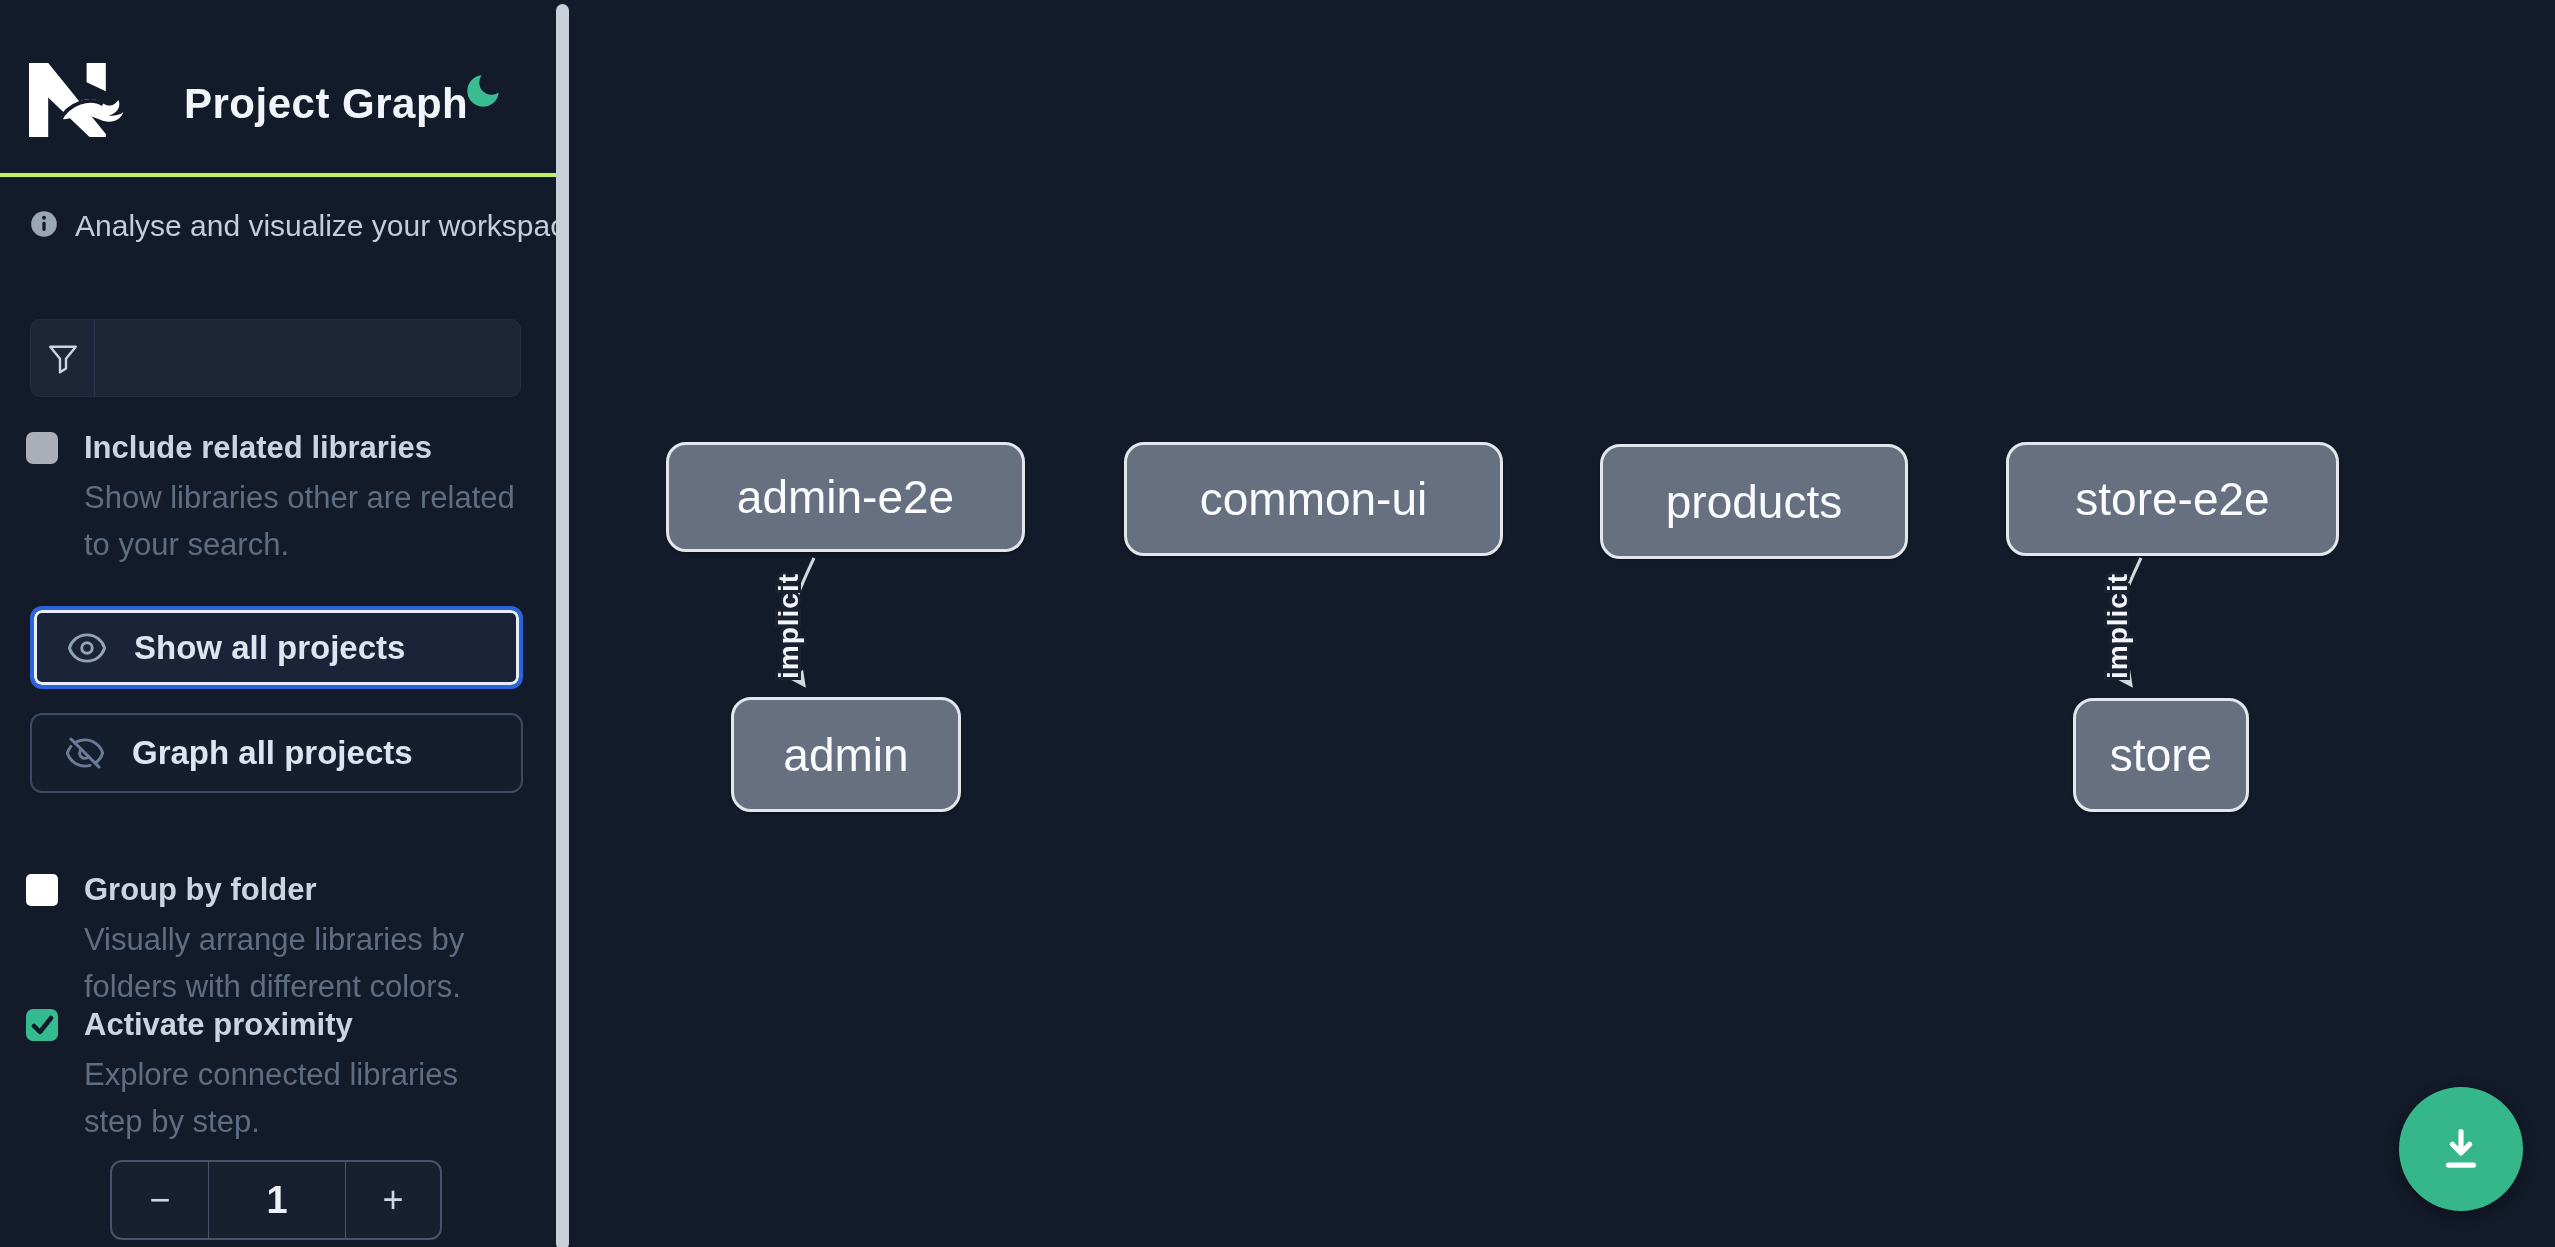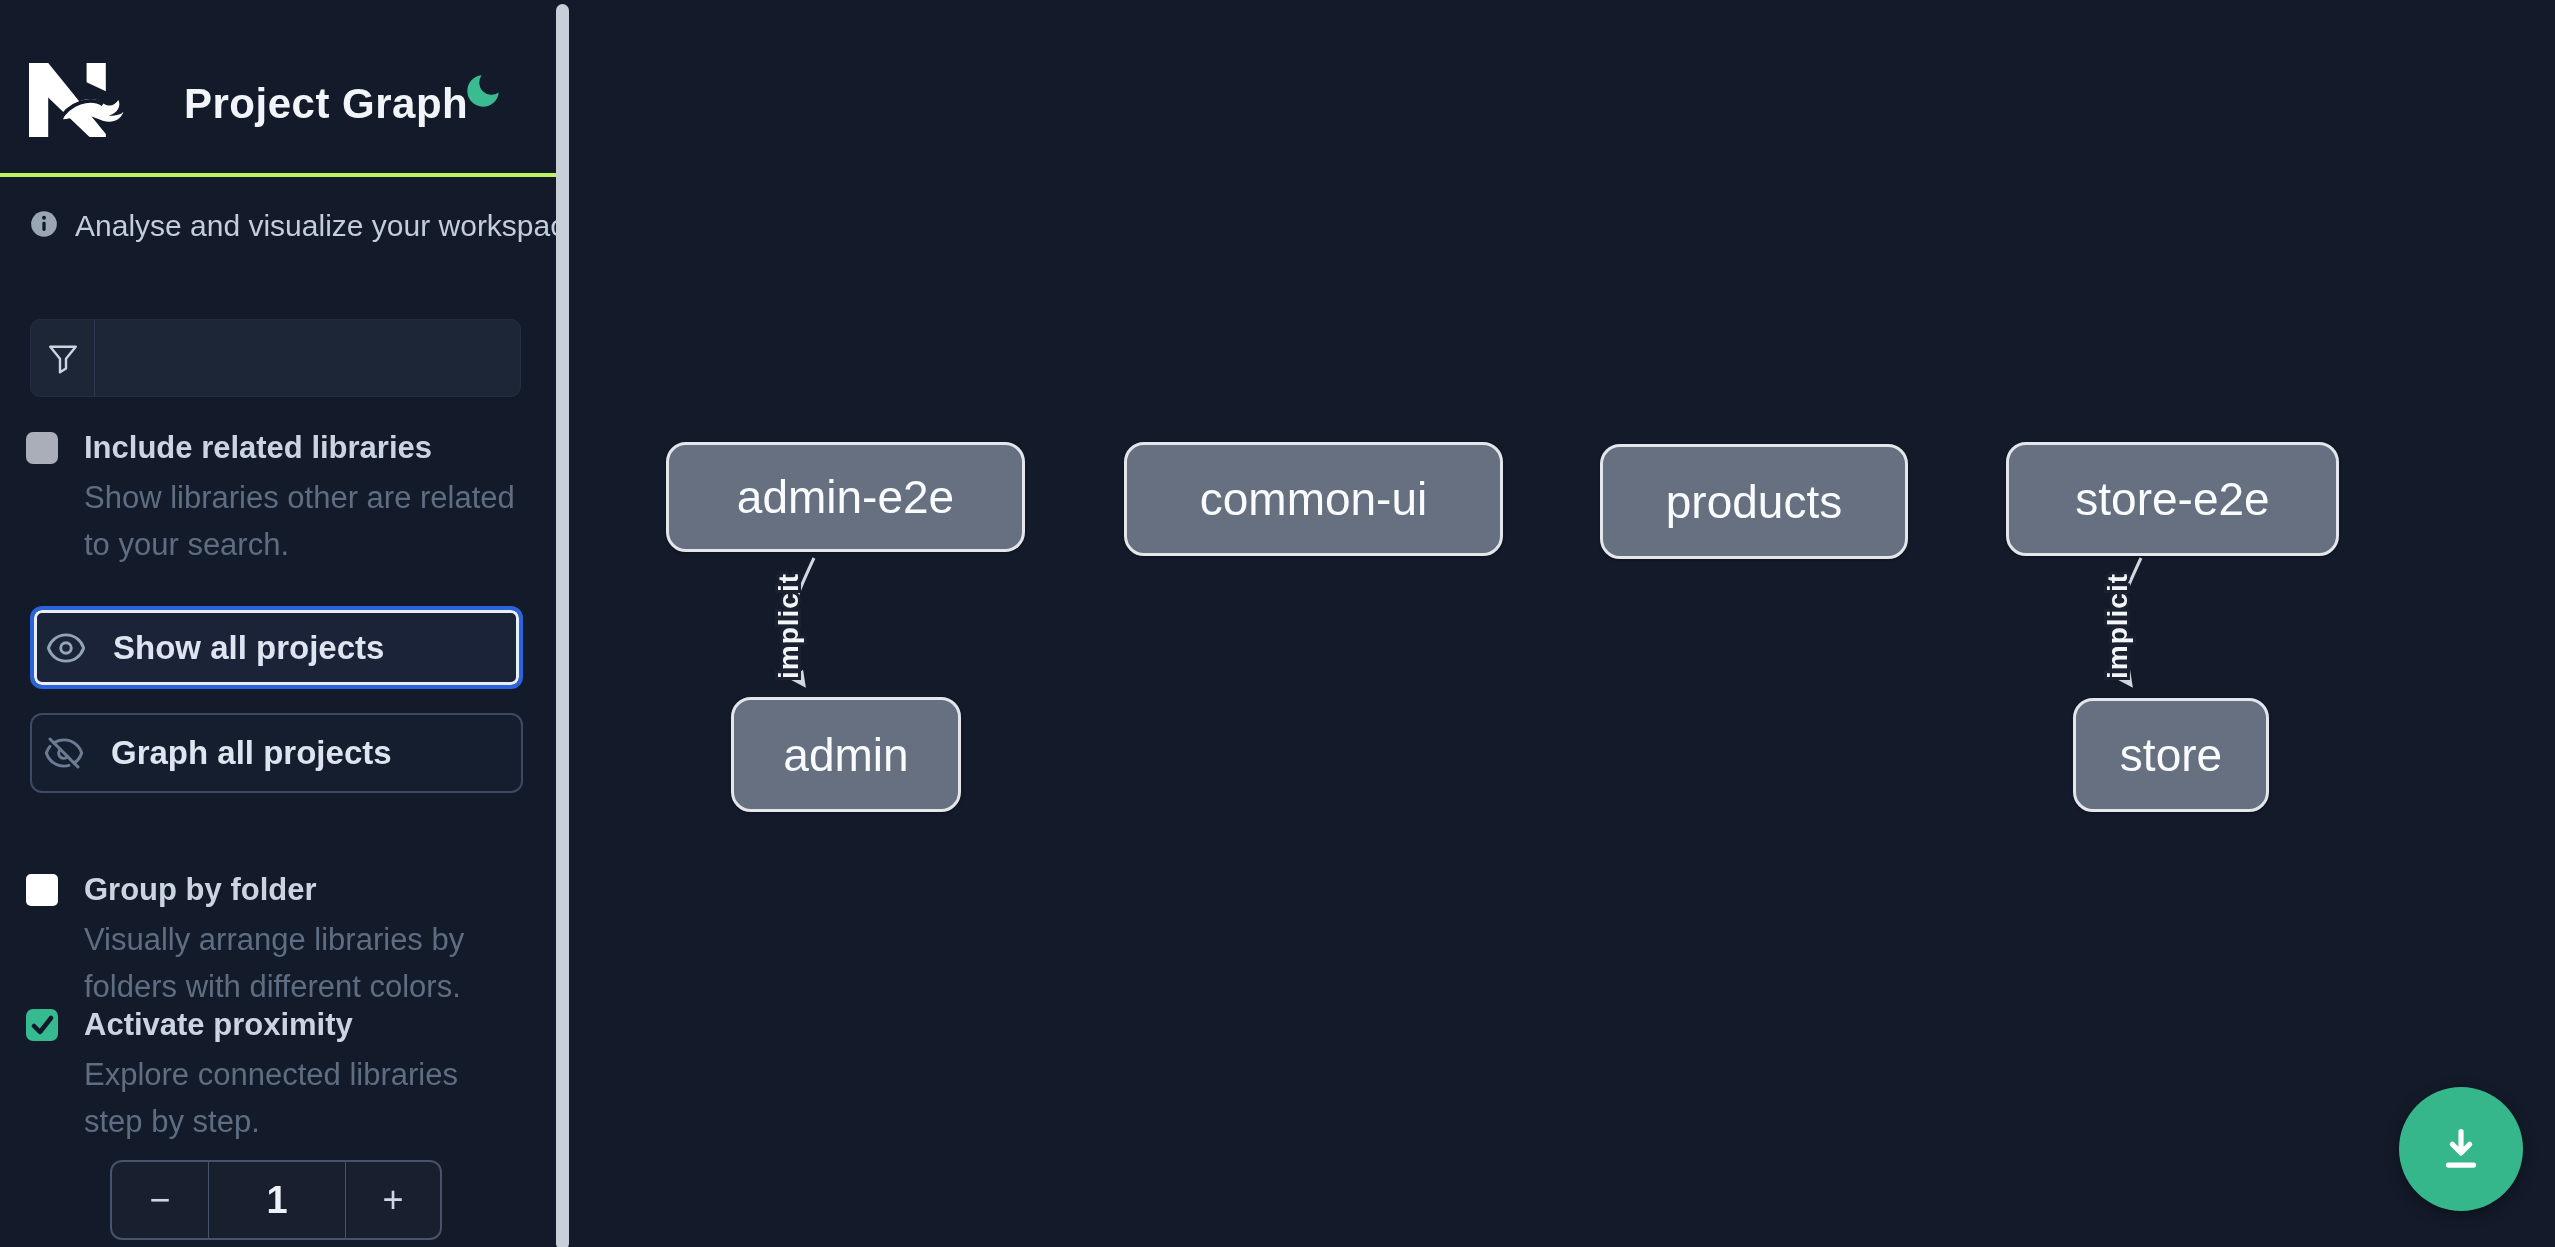--- a/index.html
+++ b/index.html
@@ -28,21 +28,21 @@
 
   .cb-row{position:absolute;left:26px;width:504px;}
   .cb{position:absolute;left:0;top:2px;width:32px;height:32px;border-radius:7px;}
   .cb-gray{background:#a9aeb8;}
   .cb-white{background:#ffffff;border-radius:5px;}
   .cb-green{background:#36ba8f;}
   .cb-label{position:absolute;left:58px;top:0;font-size:31px;font-weight:700;color:#cbd5e1;white-space:nowrap;}
   .cb-desc{position:absolute;left:58px;top:44px;width:440px;font-size:31px;line-height:47px;color:#5f6d83;}
 
   .side-btn{position:absolute;left:30px;width:493px;display:flex;align-items:center;
-            padding-left:11px;gap:26px;border-radius:12px;cursor:pointer;}
+            padding-left:32px;gap:26px;border-radius:12px;cursor:pointer;}
   .btn-show{top:606px;height:83px;background:#1a2337;border:4px solid #2b63dd;
             box-shadow:inset 0 0 0 3px #e8eef7;}
   .btn-hide{top:713px;height:80px;background:#151e2e;border:2px solid #3d4a62;}
   .btn-label{font-size:33px;font-weight:700;color:#dde5f0;}
   .btn-icon{width:42px;height:42px;flex:0 0 42px;}
 
   .stepper{position:absolute;left:110px;top:1160px;width:332px;height:80px;border:2px solid #47536a;
            border-radius:12px;display:flex;background:#18202f;overflow:hidden;}
   .step-btn{display:flex;align-items:center;justify-content:center;font-size:36px;color:#cfd7e2;cursor:pointer;}
   .step-dec{width:97px;border-right:1px solid #47536a;}
@@ -164,21 +164,21 @@
     <path d="M 2141 558 C 2125 592, 2112 620, 2116 648 C 2119 667, 2126 678, 2131 685" fill="none" stroke="#d2d7de" stroke-width="3" marker-end="url(#arrow)"></path>
     <text class="edge-label" x="791" y="626" text-anchor="middle" dominant-baseline="middle" transform="rotate(-90 791 626)">implicit</text>
     <text class="edge-label" x="2120" y="626" text-anchor="middle" dominant-baseline="middle" transform="rotate(-90 2120 626)">implicit</text>
   </svg>
 
   <div class="gnode" style="left:666px;top:442px;width:359px;height:110px">admin-e2e</div>
   <div class="gnode" style="left:1124px;top:442px;width:379px;height:114px">common-ui</div>
   <div class="gnode" style="left:1600px;top:444px;width:308px;height:115px">products</div>
   <div class="gnode" style="left:2006px;top:442px;width:333px;height:114px">store-e2e</div>
   <div class="gnode" style="left:731px;top:697px;width:230px;height:115px">admin</div>
-  <div class="gnode" style="left:2073px;top:698px;width:196px;height:114px">store</div>
+  <div class="gnode" style="left:2073px;top:698px;width:176px;height:114px">store</div>
 
   <div class="fab">
     <svg width="52" height="52" viewBox="0 0 24 24" fill="none" stroke="#ffffff" stroke-width="2.4" stroke-linecap="round" stroke-linejoin="round">
       <path d="M12 4 v9"></path>
       <path d="M8 9.8 L12 13.8 L16 9.8"></path>
       <path d="M6.2 19.4 h11.6"></path>
     </svg>
   </div>
 
 </div>

